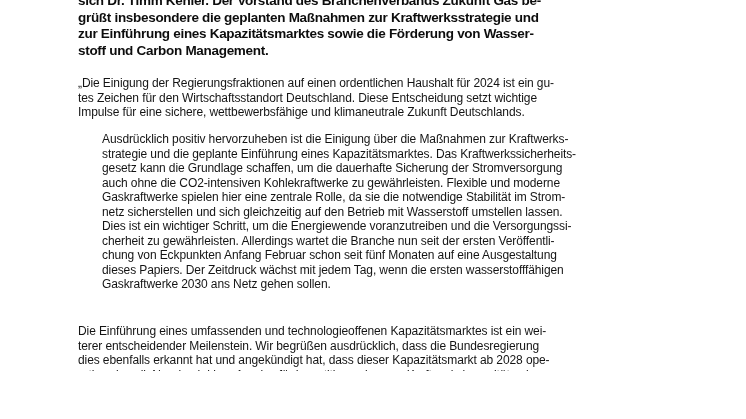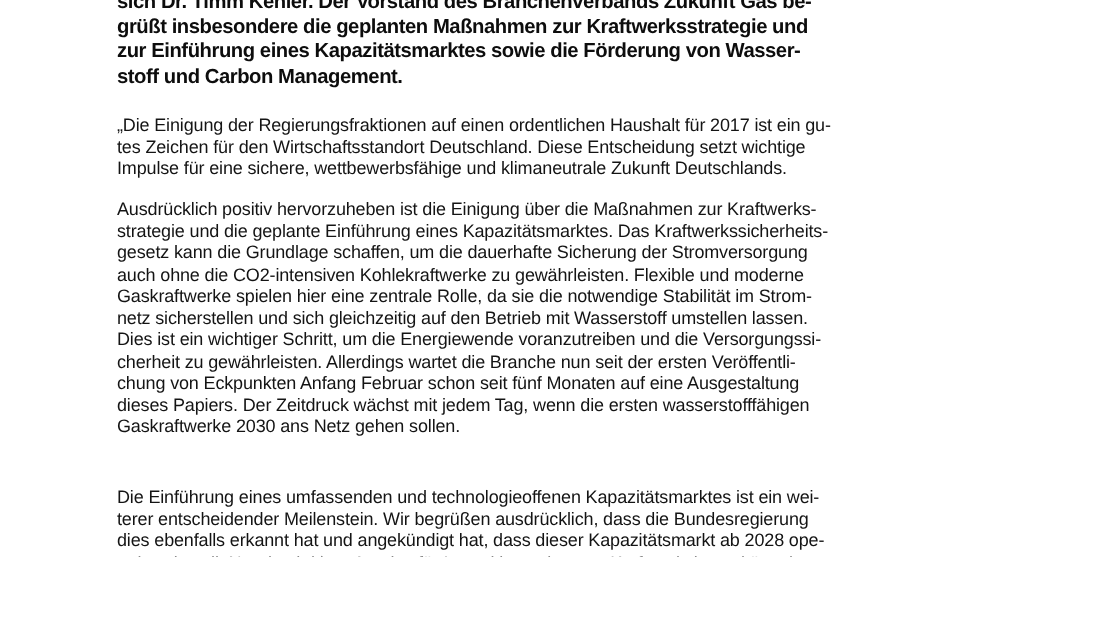--- a/index.html
+++ b/index.html
@@ -34,33 +34,33 @@
     letter-spacing: -0.3px;
     color: #0d0d0d;
   }
   .body-para {
     font-size: 12px;
     line-height: 14.5px;
     letter-spacing: -0.1px;
     font-weight: 400;
   }
   .p1 { top: 76px; }
-  .p2 { top: 132px; }
+  .p2 { top: 132px; margin-left: 24px; }
   .p3 { top: 324px; }
 </style>
 </head>
 <body>
 
 <div class="page">
   <div class="textblock lead">sich Dr. Timm Kehler. Der Vorstand des Branchenverbands Zukunft Gas be-
 grüßt insbesondere die geplanten Maßnahmen zur Kraftwerksstrategie und
 zur Einführung eines Kapazitätsmarktes sowie die Förderung von Wasser-
 stoff und Carbon Management.</div>
 
-  <div class="textblock body-para p1">„Die Einigung der Regierungsfraktionen auf einen ordentlichen Haushalt für 2017 ist ein gu-
+  <div class="textblock body-para p1">„Die Einigung der Regierungsfraktionen auf einen ordentlichen Haushalt für 2024 ist ein gu-
 tes Zeichen für den Wirtschaftsstandort Deutschland. Diese Entscheidung setzt wichtige
 Impulse für eine sichere, wettbewerbsfähige und klimaneutrale Zukunft Deutschlands.</div>
 
   <div class="textblock body-para p2">Ausdrücklich positiv hervorzuheben ist die Einigung über die Maßnahmen zur Kraftwerks-
 strategie und die geplante Einführung eines Kapazitätsmarktes. Das Kraftwerkssicherheits-
 gesetz kann die Grundlage schaffen, um die dauerhafte Sicherung der Stromversorgung
 auch ohne die CO2-intensiven Kohlekraftwerke zu gewährleisten. Flexible und moderne
 Gaskraftwerke spielen hier eine zentrale Rolle, da sie die notwendige Stabilität im Strom-
 netz sicherstellen und sich gleichzeitig auf den Betrieb mit Wasserstoff umstellen lassen.
 Dies ist ein wichtiger Schritt, um die Energiewende voranzutreiben und die Versorgungssi-

